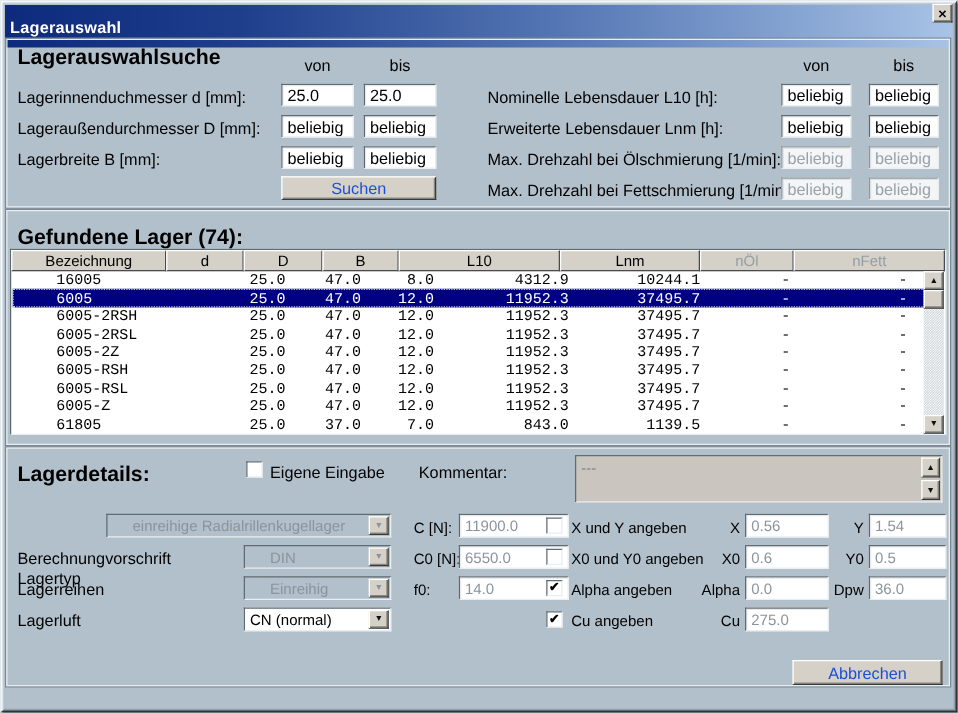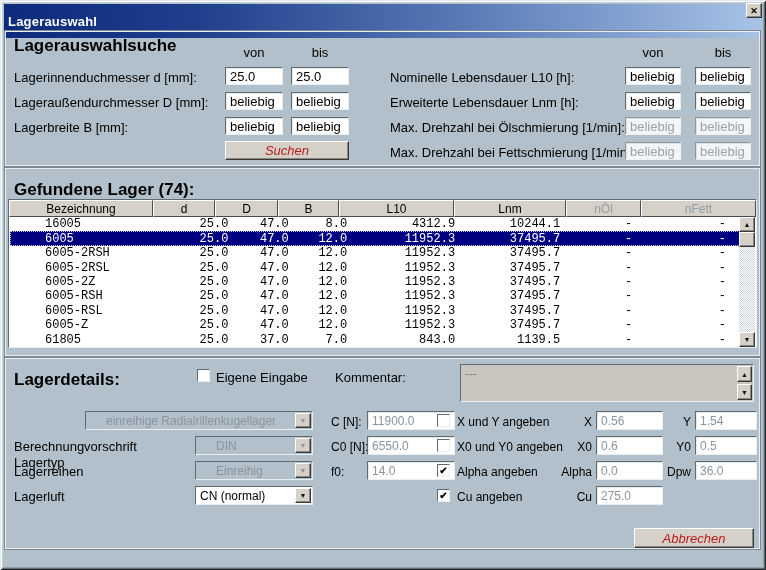--- a/index.html
+++ b/index.html
@@ -33,30 +33,30 @@
   .field {
     position:absolute; background:#fff; box-sizing:border-box; height:18px;
     border:1px solid; border-color:#5f6b73 #e9eef1 #e9eef1 #5f6b73;
     box-shadow: inset 1px 1px 0 #49525820;
     font-size:13px; color:#000; display:flex; align-items:center; padding-left:4px;
     white-space:nowrap; overflow:hidden;
   }
   .field.gray { background:#f3f5f6; color:#99a2a9; border-color:#8b969d #edf1f3 #edf1f3 #8b969d; }
   .field.vgray { color:#8a949c; }
   .btn { position:absolute; display:flex; align-items:center; justify-content:center;
-    font-size:13px; color:#b91c1c; cursor:default;font-style:italic; }
+    font-size:13px; color:#1d4ed8; cursor:default; }
   
   .table { position:absolute; left:8px; top:199px; width:749px; height:149px; background:#fff;
     border:1px solid; border-color:#5f6b73 #e9eef1 #e9eef1 #5f6b73; box-sizing:border-box; }
   .thead { display:flex; height:17px; }
   .th { display:flex; align-items:center; justify-content:center; font-size:12px; color:#000;
     background:#d5d1c8; border:1px solid; border-color:#ffffff #454b50 #454b50 #ffffff;
     box-sizing:border-box; overflow:hidden; white-space:nowrap; }
   .th.dis { color:#959da4; }
-  .w0{width:144px}.w1{width:62px}.w2{width:63px}.w3{width:61px}.w4{width:115px}.w5{width:112px}.w6{width:75px}.w7{flex:1}
+  .w0{width:124px}.w1{width:62px}.w2{width:63px}.w3{width:61px}.w4{width:129px}.w5{width:112px}.w6{width:75px}.w7{flex:1}
   .tbody { position:absolute; left:1px; top:17px; width:730px; height:130px; overflow:hidden;
     font-family:"Liberation Mono","DejaVu Sans Mono",monospace; font-size:12px; color:#000; }
   .trow { display:flex; height:14.45px; align-items:center; }
   .trow.sel { background:#000080; color:#fff; outline:1px dotted #c7ccd2; outline-offset:-1px; }
   .tc { box-sizing:border-box; white-space:nowrap; overflow:hidden; }
   .c0{width:144px; padding-left:3px;margin-left:32px;}
   .c1{width:62px; text-align:right; padding-right:10px;}
   .c2{width:63px; text-align:right; padding-right:10px;}
   .c3{width:61px; text-align:right; padding-right:10px;}
   .c4{width:115px; text-align:right; padding-right:12px;}

